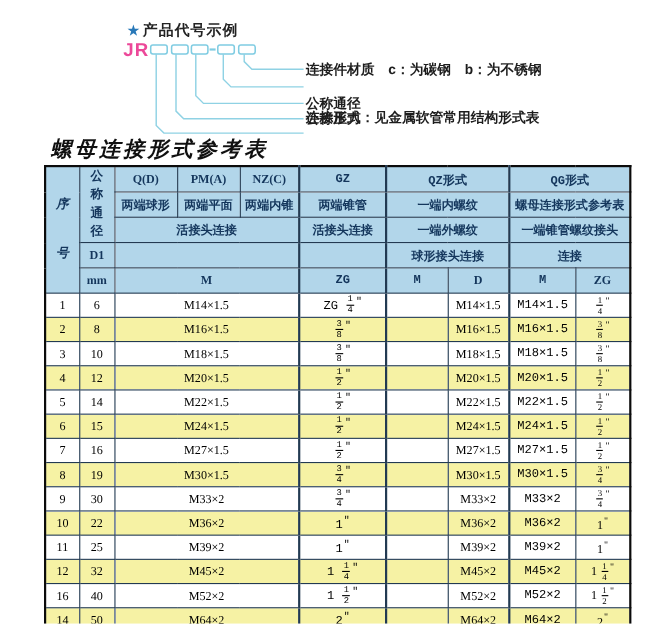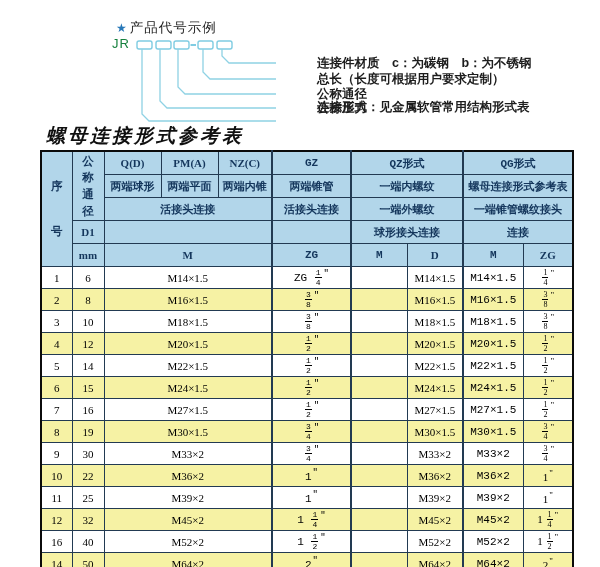--- a/index.html
+++ b/index.html
@@ -1,44 +1,44 @@
 <!DOCTYPE html>
 <html style="--accent-line: #7fcce2; --header-bg: #b2d6ea; --row-alt-bg: #f6f2a4; --star-blue: #2878b8; --border: #223a52;"><head>
 <meta charset="utf-8">
 <style>
   html,body{margin:0;padding:0;background:#fff;}
   .page{position:relative;width:600px;height:567px;background:#fff;overflow:hidden;
         font-family:"Liberation Sans",sans-serif;color:#1e1e1e;}
 
   
   .diag-svg{position:absolute;left:0;top:0;}
-  .diag-heading{position:absolute;left:116px;top:19px;font-size:13.5px;font-weight:normal;color:#222;
+  .diag-heading{position:absolute;left:116px;top:19px;font-size:13.5px;font-weight:bold;color:#222;
                 letter-spacing:1px;white-space:nowrap;}
   .star{color:var(--star-blue,#2878b8);margin-right:2px;font-size:12px;}
-  .code-prefix{position:absolute;left:112px;top:36px;font-size:13px;font-weight:normal;color:#15803d;
+  .code-prefix{position:absolute;left:112px;top:36px;font-size:17px;font-weight:bold;color:#ec4899;
                letter-spacing:1px;}
   .diag-label{position:absolute;left:278px;font-size:12.5px;font-weight:bold;color:#1d1d1d;
-              white-space:nowrap;line-height:14px;margin-left:39px;}
+              white-space:nowrap;line-height:14px;}
 
   
   .table-title{position:absolute;left:46px;top:123px;font-size:19px;font-weight:bold;font-style:italic;
                font-family:"Liberation Serif",serif;color:#101010;letter-spacing:3px;white-space:nowrap;}
 
   
   table.ref-table{position:absolute;left:40px;top:150px;width:532px;border-collapse:collapse;
                   table-layout:fixed;border:2px solid #0b0b0b;}
   .ref-table td{border:1px solid var(--border,#223a52);text-align:center;vertical-align:middle;
                 padding:0;font-size:11px;overflow:hidden;}
   .ref-table thead td{background:var(--header-bg,#b2d6ea);color:#14365c;font-weight:bold;
                       font-family:"Liberation Serif",serif;height:22px;}
   .ref-table tbody td{font-family:"Liberation Serif",serif;color:#000;height:21px;background:#fff;}
   .ref-table tbody tr.alt td{background:var(--row-alt-bg,#f6f2a4);}
   .ref-table td.gb{border-left-width:2px;font-family:Liberation Mono, monospace;}
   .vert{display:inline-block;width:1.2em;word-break:break-all;font-size:11.5px;}
-  .v2{line-height:3.9;}
+  .v2{line-height:3.9;font-style:italic;}
   .v4{line-height:1.45;}
 
   
   .fr{display:inline-flex;flex-direction:column;font-size:8px;line-height:1.15;
       vertical-align:middle;margin:0 1px;font-weight:normal;}
   .fn{border-bottom:1px solid #000;padding:0 1px;}
   .fd{padding:0 1px;}
   .inch{font-size:9px;vertical-align:super;margin-left:1px;}
 </style>
 </head>
@@ -63,21 +63,20 @@
       <polyline points="142,49 142,114 149,121 276,121"></polyline>
     </g>
   </svg>
 
   <div class="diag-heading">
     <span class="star">★</span><span>产品代号示例</span>
   </div>
   <div class="code-prefix">JR</div>
 
   <div class="diag-label" style="top:56px">连接件材质　c：为碳钢　b：为不锈钢</div>
-  <div class="diag-label" style="top:72px">总长（长度可根据用户要求定制）</div>
   <div class="diag-label" style="top:87px">公称通径</div>
   <div class="diag-label" style="top:101px">公称压力</div>
   <div class="diag-label" style="top:100px">连接形式：见金属软管常用结构形式表</div>
 
   <div class="table-title">螺母连接形式参考表</div>
 
   <table class="ref-table">
     <colgroup>
       <col style="width:31px">
         <col style="width:32px">

